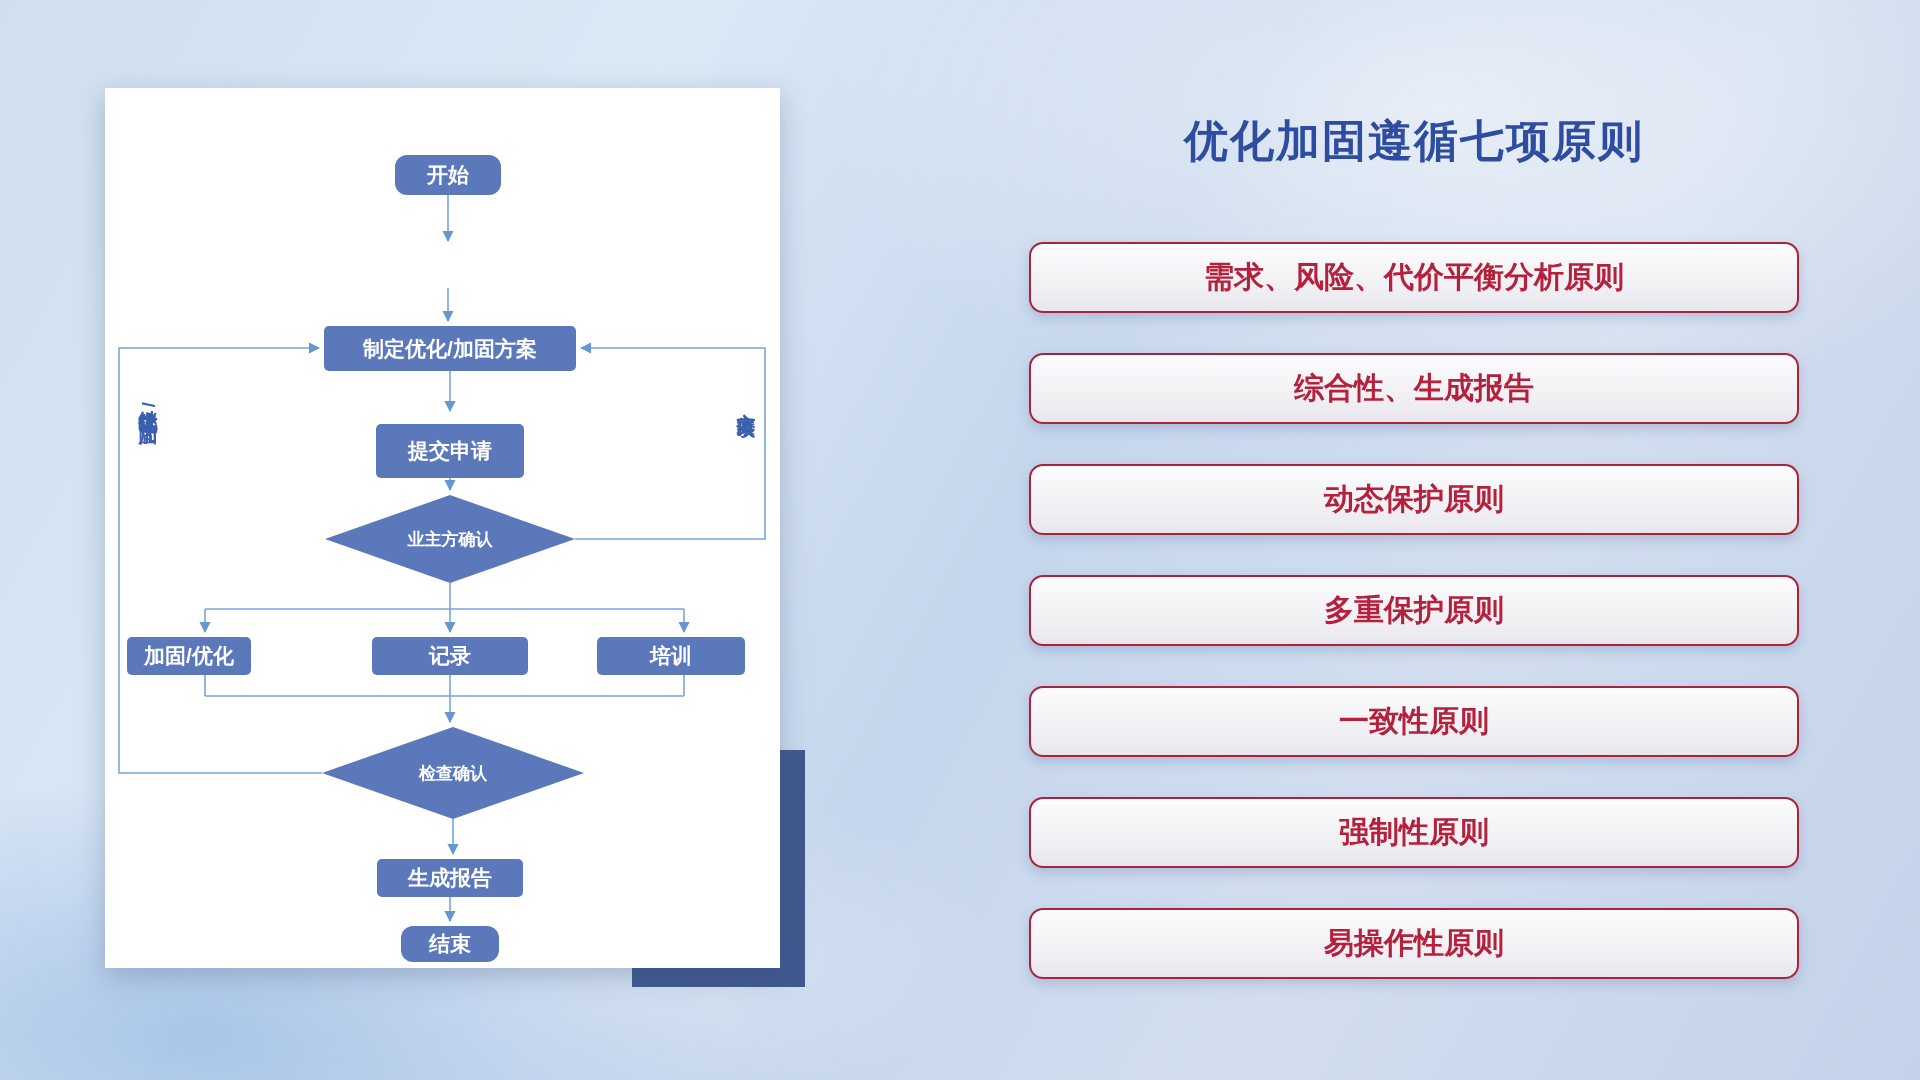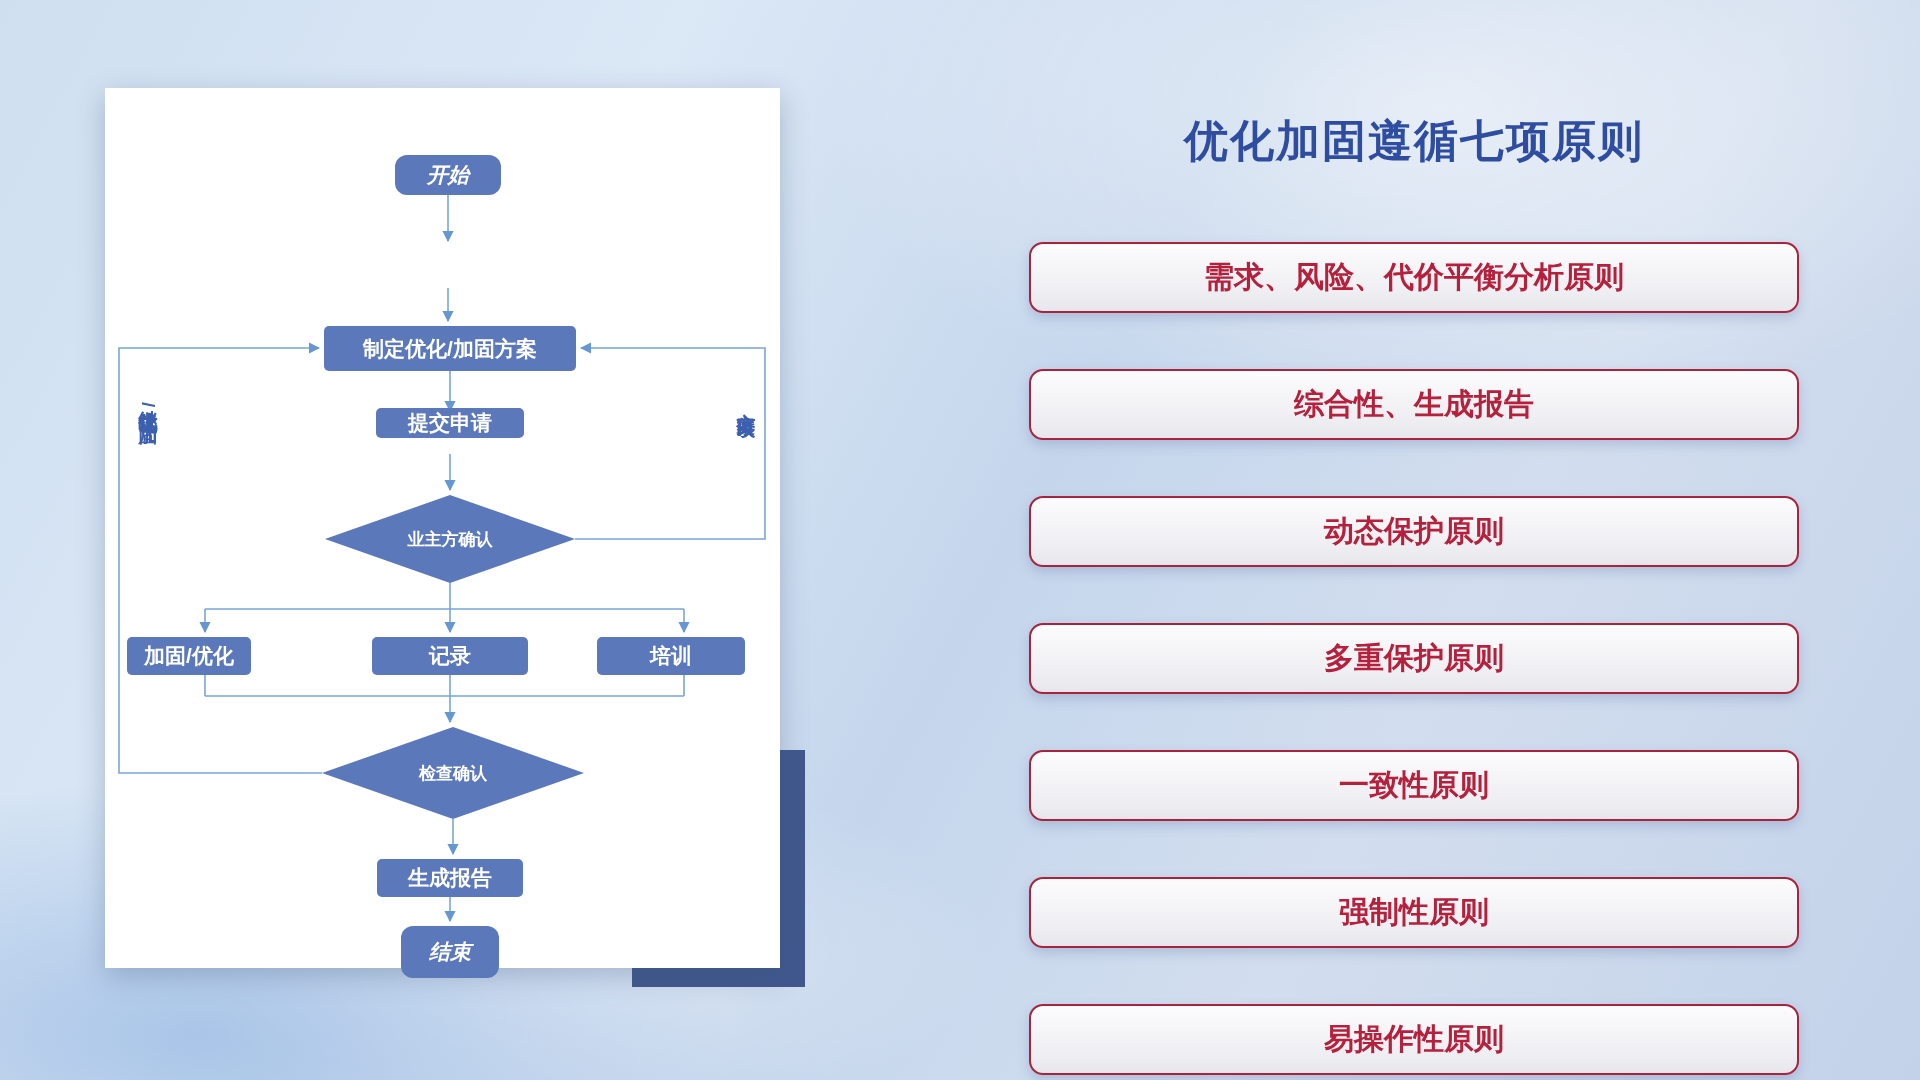--- a/index.html
+++ b/index.html
@@ -30,41 +30,41 @@
   .line { fill:none; stroke:#78a5d8; stroke-width:1.6; }
   .diamond { fill:#5b78ba; }
 
   .node {
     position:absolute; z-index:2;
     background:#5b78ba; color:#ffffff;
     display:flex; align-items:center; justify-content:center;
     font-size:21px; font-weight:bold; border-radius:5px;
     white-space:nowrap;
   }
-  .node.terminal { border-radius:12px;font-style:italic; }
+  .node.terminal { border-radius:12px; }
   .diamond-label {
     position:absolute; z-index:2; color:#ffffff;
     display:flex; align-items:center; justify-content:center;
     font-size:17px; font-weight:bold; white-space:nowrap;
   }
   .vlabel {
     position:absolute; z-index:2;
     writing-mode:vertical-rl; text-orientation:mixed;
     color:#3c5fae; font-weight:bold; font-size:19px; letter-spacing:2px;
   }
 
   
   .right-title {
     position:absolute; left:1029px; top:112px; width:770px;
     text-align:center; font-size:44px; font-weight:bold;
     color:#2e4da0; letter-spacing:2px;
   }
   .principles {
     position:absolute; left:1029px; top:242px; width:770px;
-    display:flex; flex-direction:column; gap:56px;
+    display:flex; flex-direction:column; gap:40px;
   }
   .principle {
     height:71px; border:2px solid #a8233b; border-radius:14px;
     background:linear-gradient(180deg,#fcfcfd 0%,#efeff3 70%,#e6e6ec 100%);
     box-shadow: 0 5px 12px rgba(90,110,160,0.28);
     display:flex; align-items:center; justify-content:center;
     font-size:30px; font-weight:600; color:#b5203c; white-space:nowrap;
   }
 </style>
 </head>
@@ -101,32 +101,32 @@
 
       <path class="line" d="M470,451 H660 V260 H476" marker-end="url(#arr)"></path>
       <path class="line" d="M217,685 H14 V260 H214" marker-end="url(#arr)"></path>
 
       <polygon class="diamond" points="220,451 345,407 470,451 345,495"></polygon>
       <polygon class="diamond" points="217,685 348,639 479,685 348,731"></polygon>
     </svg>
 
     <div class="node terminal" style="left:290px;top:67px;width:106px;height:40px">开始</div>
     <div class="node" style="left:219px;top:238px;width:252px;height:45px">制定优化/加固方案</div>
-    <div class="node" style="left:271px;top:320px;width:148px;height:30px">提交申请</div>
+    <div class="node" style="left:271px;top:336px;width:148px;height:54px">提交申请</div>
 
     <div class="diamond-label" style="left:245px;top:436px;width:200px;height:30px">业主方确认</div>
 
     <div class="node" style="left:22px;top:549px;width:124px;height:38px">加固/优化</div>
     <div class="node" style="left:267px;top:549px;width:156px;height:38px">记录</div>
     <div class="node" style="left:492px;top:549px;width:148px;height:38px">培训</div>
 
     <div class="diamond-label" style="left:248px;top:670px;width:200px;height:30px">检查确认</div>
 
     <div class="node" style="left:272px;top:771px;width:146px;height:38px">生成报告</div>
-    <div class="node terminal" style="left:296px;top:838px;width:98px;height:52px">结束</div>
+    <div class="node terminal" style="left:296px;top:838px;width:98px;height:36px">结束</div>
 
     <div class="vlabel" style="left:30px;top:306px;height:170px">继续优化/加固</div>
     <div class="vlabel" style="left:628px;top:310px;height:110px">方案修改</div>
   </div>
 
   <h1 class="right-title">优化加固遵循七项原则</h1>
 
   <div class="principles">
     <div class="principle">需求、风险、代价平衡分析原则</div>
     <div class="principle">综合性、生成报告</div>

